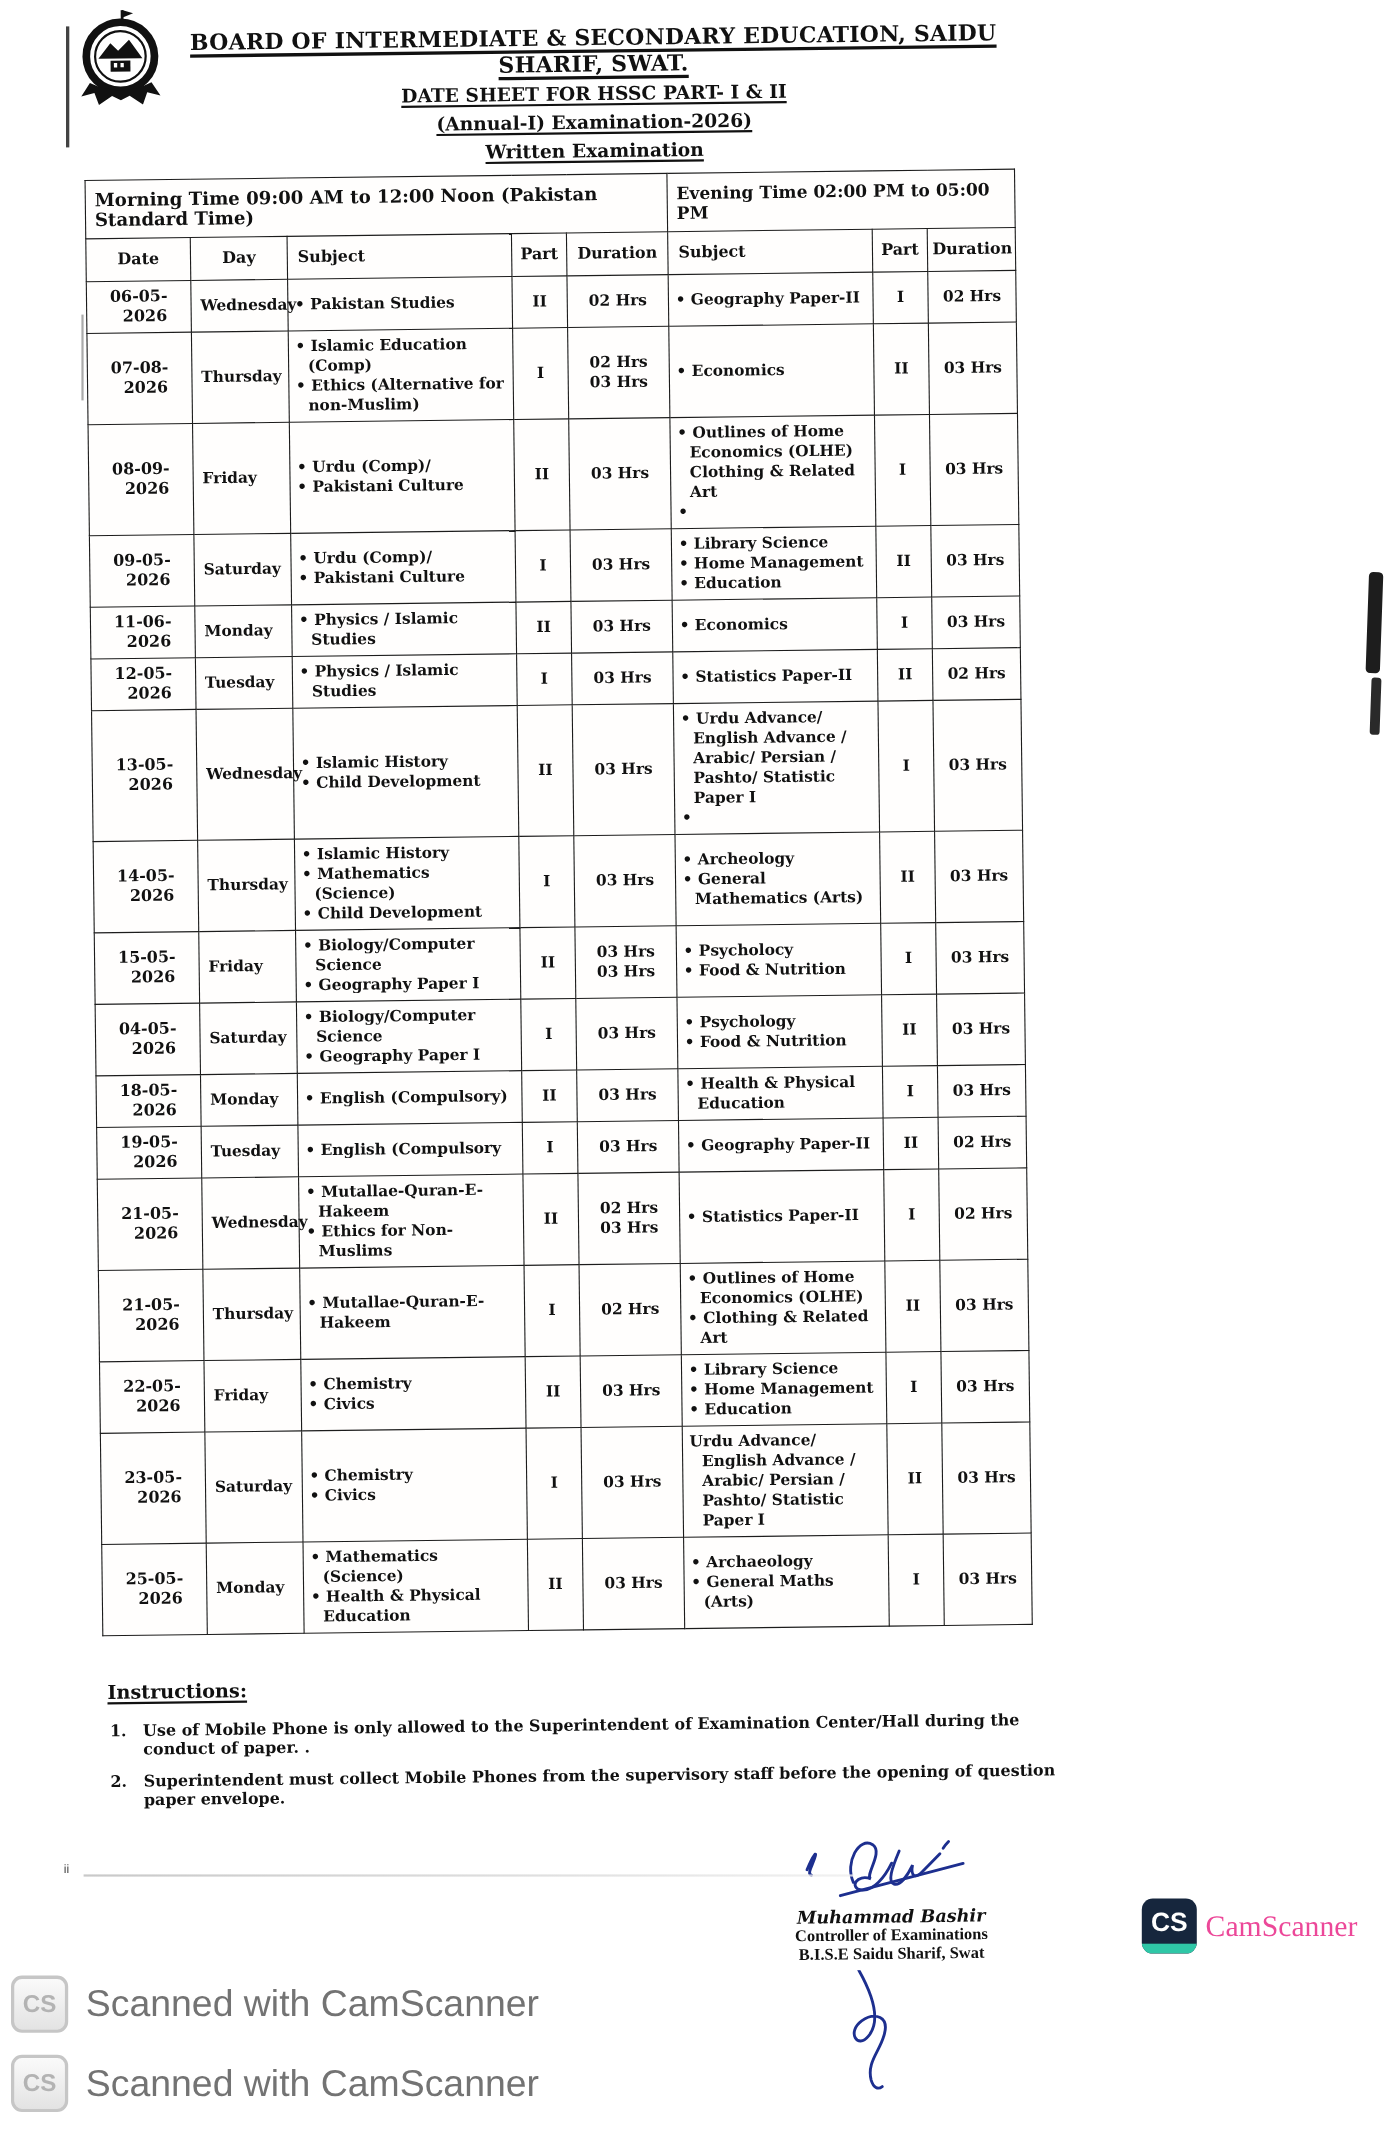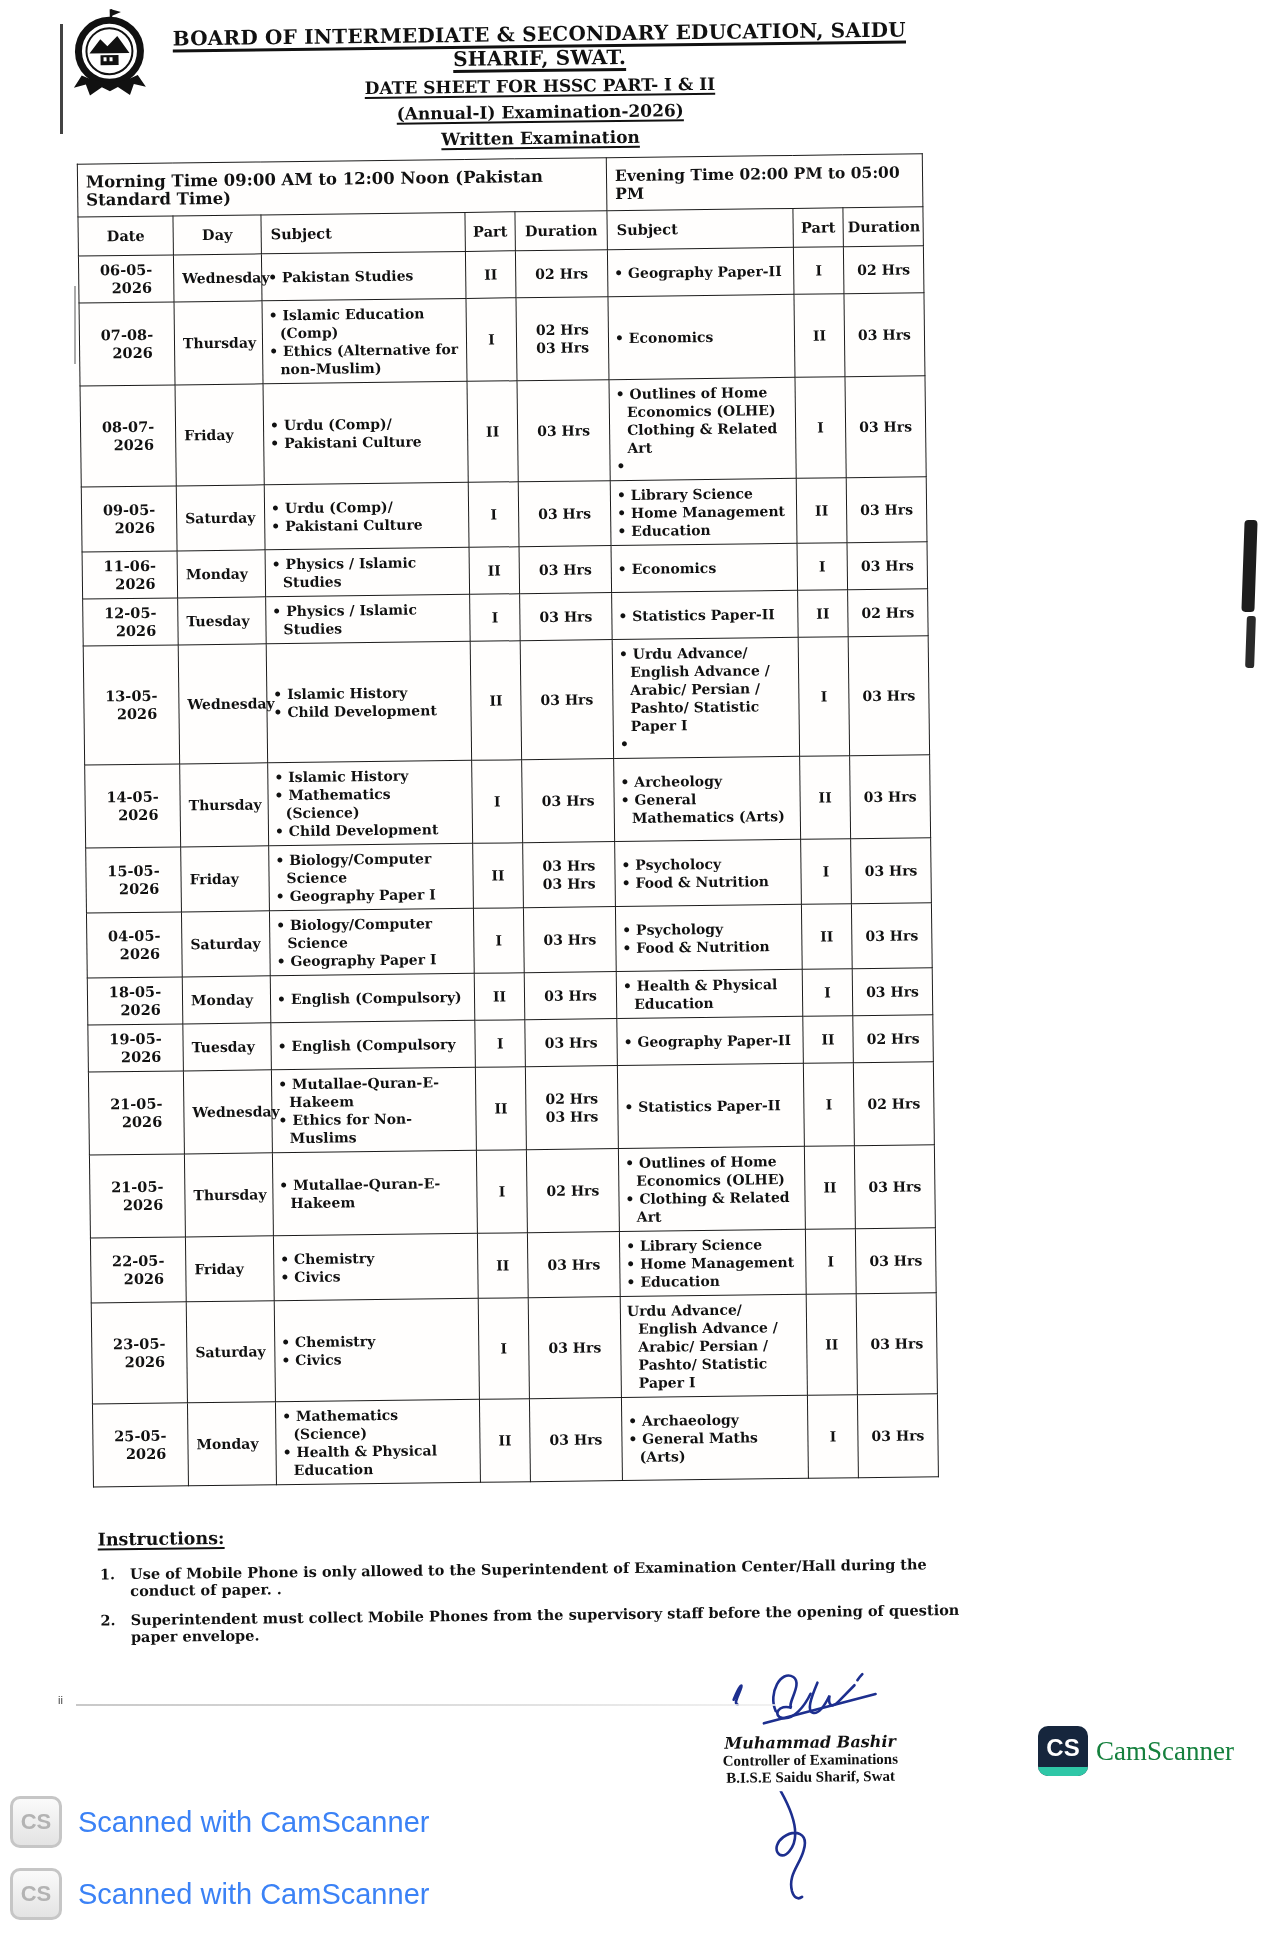--- a/index.html
+++ b/index.html
@@ -66,31 +66,31 @@
 
   
   .cs-badge-row { position:absolute; left:1038px; top:1726px; display:flex;
     align-items:center; gap:8px; }
   .cs-badge { width:50px; height:50px; border-radius:10px; background:#16263d;
     position:relative; overflow:hidden; display:flex; align-items:center; justify-content:center; }
   .cs-badge span { color:#fff; font-family:"Liberation Sans", sans-serif;
     font-weight:700; font-size:24px; margin-top:-6px; }
   .cs-badge::after { content:""; position:absolute; left:0; right:0; bottom:0; height:9px;
     background:#2fc7a7; }
-  .cs-brand { font-family:"Liberation Serif", serif; font-size:27px; color:#15803d; }
+  .cs-brand { font-family:"Liberation Serif", serif; font-size:27px; color:#ec4899; }
 
   
   .scanned-row { position:absolute; left:10px; display:flex; align-items:center; gap:16px; }
   .scanned-row.r1 { top:1796px; }
   .scanned-row.r2 { top:1868px; }
   .cs-ghost { width:52px; height:52px; border-radius:10px; border:3px solid #c6c6c6;
     background:linear-gradient(180deg,#fafafa,#e3e3e3); display:flex; align-items:center;
     justify-content:center; color:#b3b3b3; font-family:"Liberation Sans", sans-serif;
     font-weight:700; font-size:22px; }
-  .scanned-text { font-family:"Liberation Sans", sans-serif; font-size:29px; color:#3b82f6; }
+  .scanned-text { font-family:"Liberation Sans", sans-serif; font-size:34px; color:#737373; }
 </style>
 </head>
 <body>
 
 <div class="scan-sheet">
 
   <div class="doc-header">
     <div class="logo-wrap">
       <svg width="84" height="96" viewBox="0 0 84 96">
         <line x1="44" y1="2" x2="44" y2="12" stroke="#111" stroke-width="2.5"></line>
@@ -188,21 +188,21 @@
           </td>
           <td class="c-part">
             <div class="line">II</div>
           </td>
           <td class="c-dur">
             <div class="line">03 Hrs</div>
           </td>
         </tr>
         <tr>
           <td class="c-date">
-            <div class="line">08-07-2026</div>
+            <div class="line">08-09-2026</div>
           </td>
           <td class="c-day">
             <div class="line">Friday</div>
           </td>
           <td class="c-subj">
             <div class="line">• Urdu (Comp)/</div>
             <div class="line">•  Pakistani Culture</div>
           </td>
           <td class="c-part">
             <div class="line">II</div>

